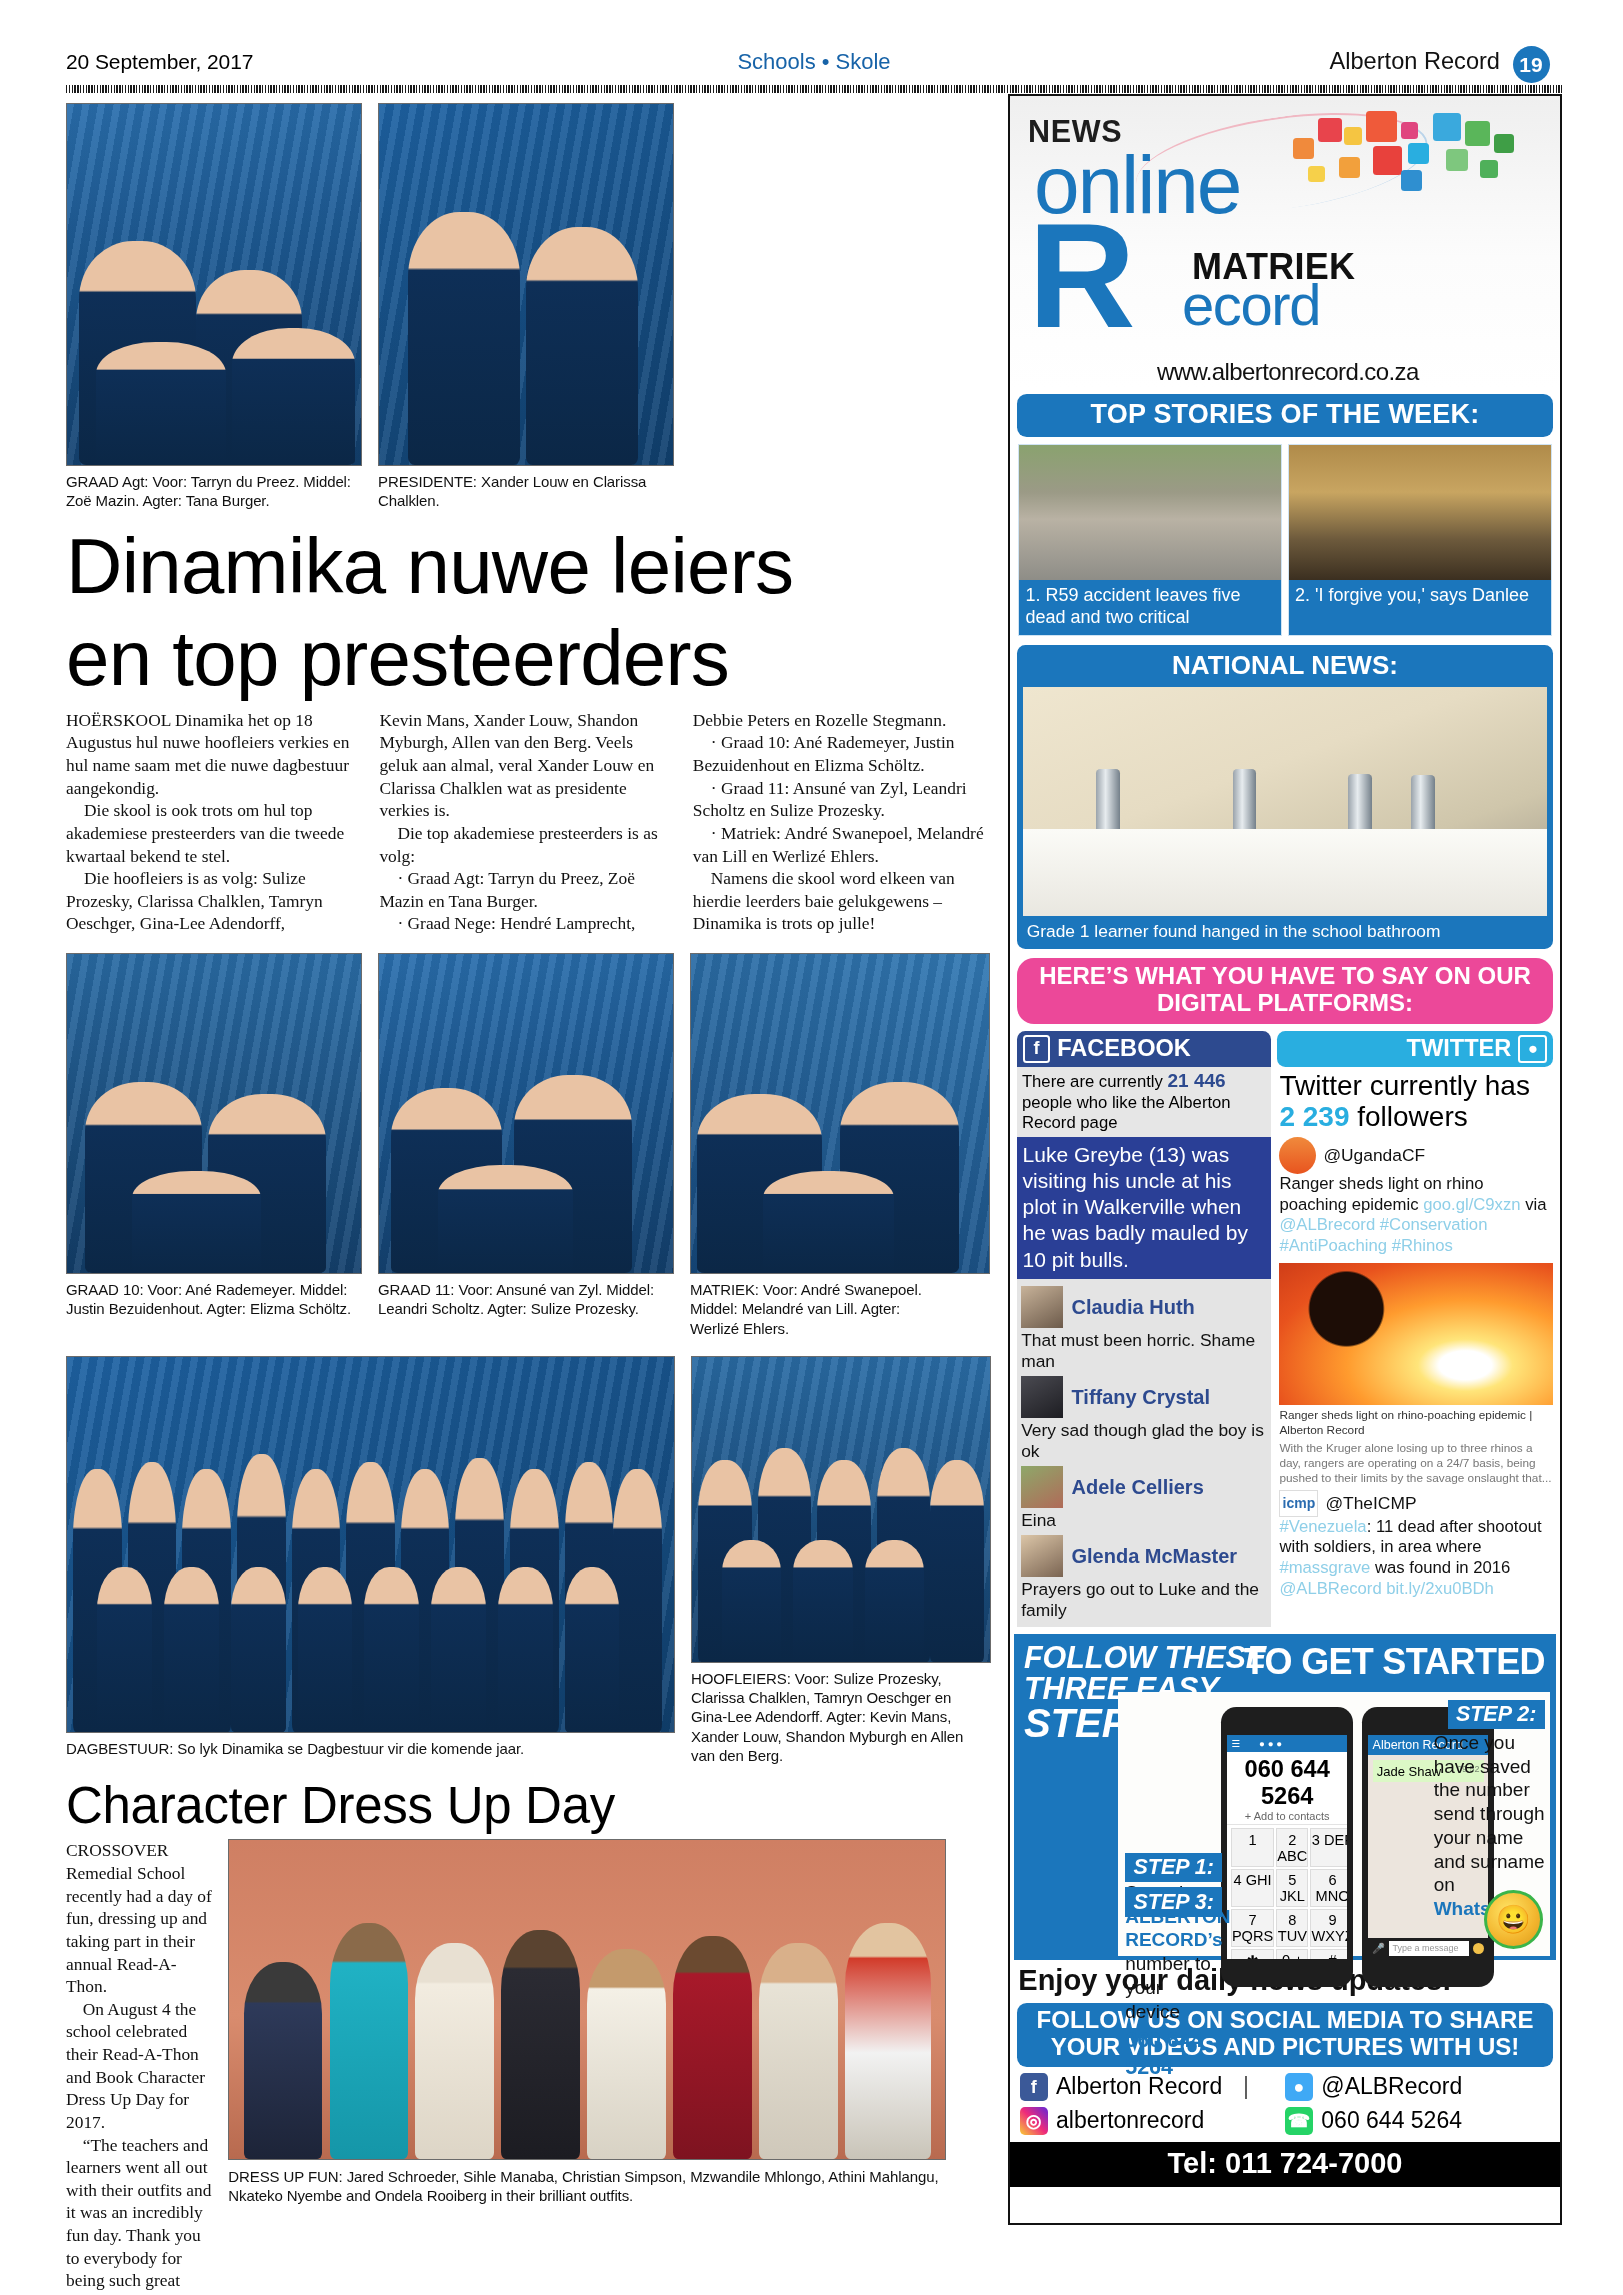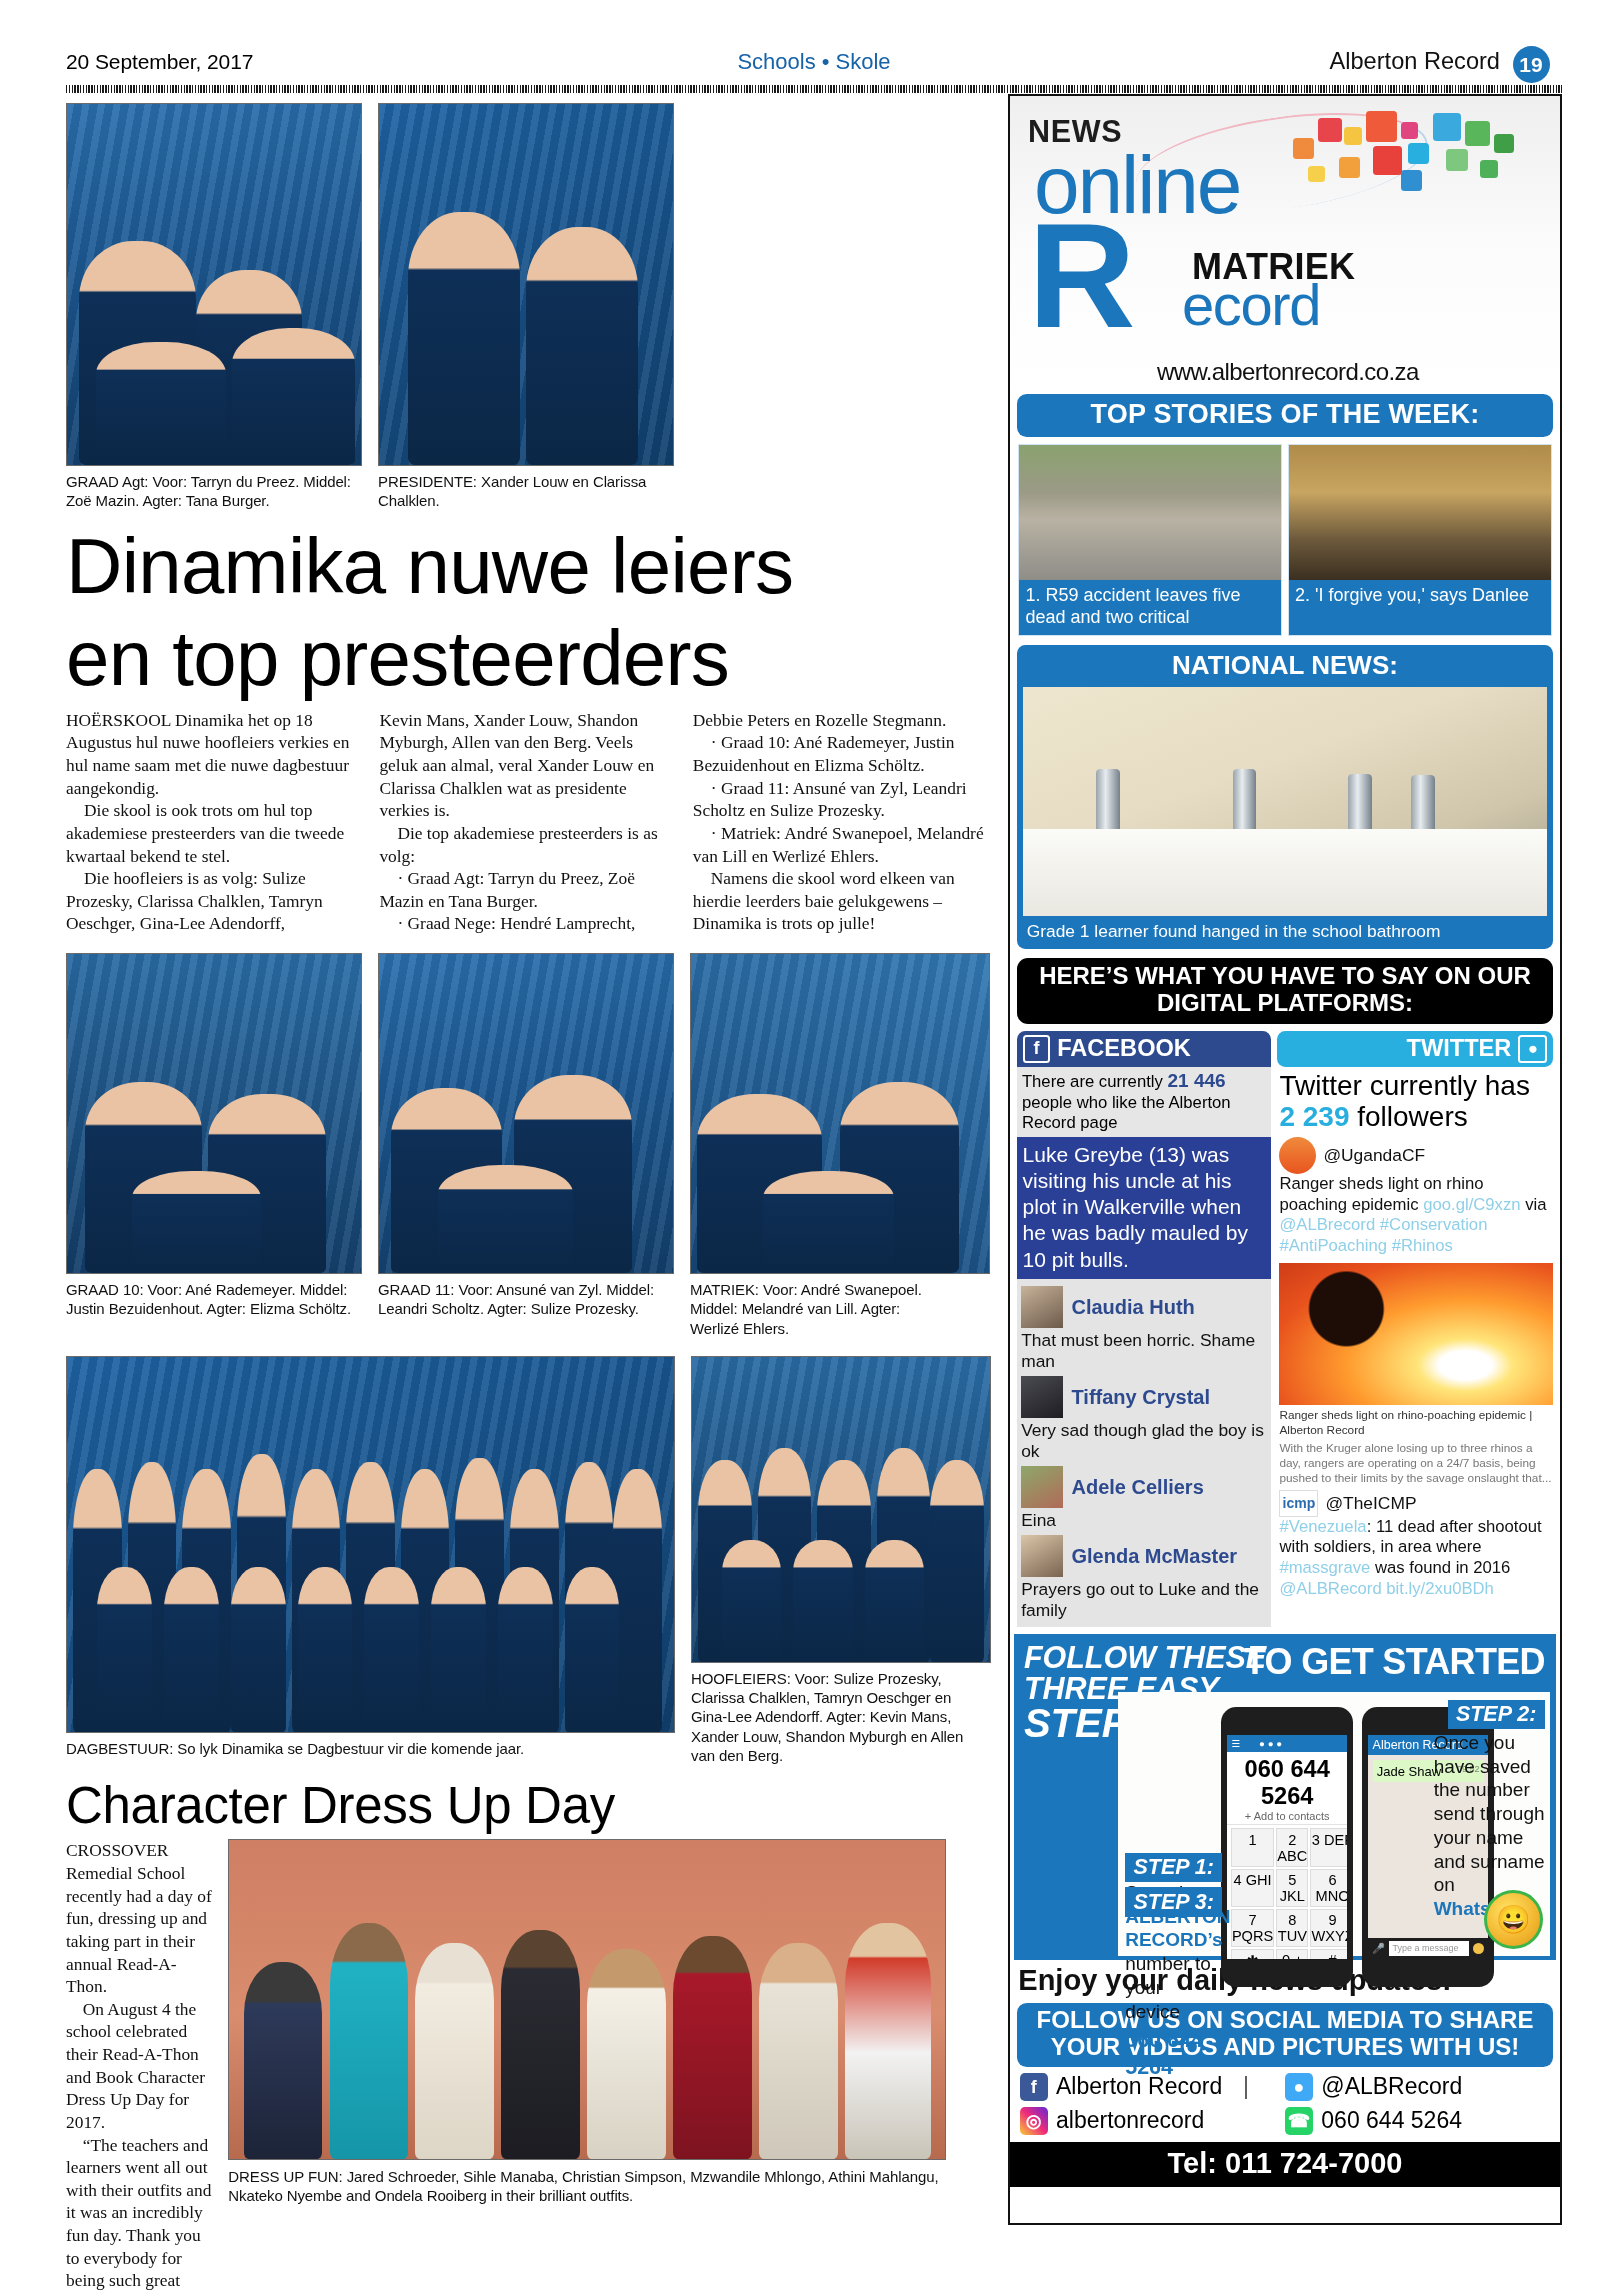--- a/index.html
+++ b/index.html
@@ -83,21 +83,21 @@
   .s1{background:linear-gradient(180deg,#8aa26f 0%,#9b9a86 35%,#b9b2a4 55%,#8e8d87 100%);}
   .s2{background:linear-gradient(180deg,#b08b4a 0%,#c8a561 35%,#6d5a3c 70%,#3b2f20 100%);}
   .storycap{color:#fff;font-size:18px;line-height:1.2;padding:4.9px 6.2px 7px 6.2px;}
 
   .ad-nat{margin:8.3px 7px 0 7px;border-radius:8.3px;background:#1b76bc;padding:5.6px 0 0 0;}
   .ad-nat .t{color:#fff;font-size:26px;font-weight:bold;text-align:center;}
   .natimg{height:229px;margin:5.6px 5.6px 0 5.6px;background:linear-gradient(160deg,#efe6cf 0%,#e6dcc3 40%,#cfc6ab 70%,#9a9386 100%);position:relative;}
   .tap{position:absolute;bottom:28%;width:23.6px;height:83px;background:linear-gradient(90deg,#9aa3ab,#e7ecef 40%,#74808a);border-radius:4.2px;}
   .natcap{color:#fff;font-size:17.4px;padding:5.6px 9.7px 7px 9.7px;}
 
-  .ad-say{margin:8.3px 7px 0 7px;border-radius:11px;background:#000000;padding:5.6px 7px 7px 7px;}
+  .ad-say{margin:8.3px 7px 0 7px;border-radius:17px;background:#ec4899;padding:5.6px 7px 7px 7px;}
   .ad-say .t{color:#fff;font-size:24px;font-weight:bold;text-align:center;line-height:1.12;}
 
   .social{display:flex;gap:5.6px;margin:7px 7px 0 7px;}
   .fbcol{width:254px;}
   .twcol{flex:1;}
   .fbhead{background:#2d4a8f;border-radius:8.3px 8.3px 0 0;color:#fff;font-size:23.6px;font-weight:bold;padding:4.2px 5.6px;display:flex;align-items:center;gap:7px;}
   .twhead{background:#29aee0;border-radius:8.3px;color:#fff;font-size:23.6px;font-weight:bold;padding:4.2px 5.6px;display:flex;align-items:center;justify-content:flex-end;gap:7px;}
   .ficon{width:23.6px;height:23.6px;border:2.1px solid #fff;border-radius:3.5px;color:#fff;font-size:18px;font-weight:bold;text-align:center;line-height:22px;}
   .ticon{width:25px;height:23.6px;border:2.1px solid #fff;border-radius:3.5px;display:flex;align-items:center;justify-content:center;font-size:16.7px;color:#fff;}
   .fbstat{background:#e6e6e6;font-size:16.7px;line-height:1.2;padding:3.5px 4.9px;}

